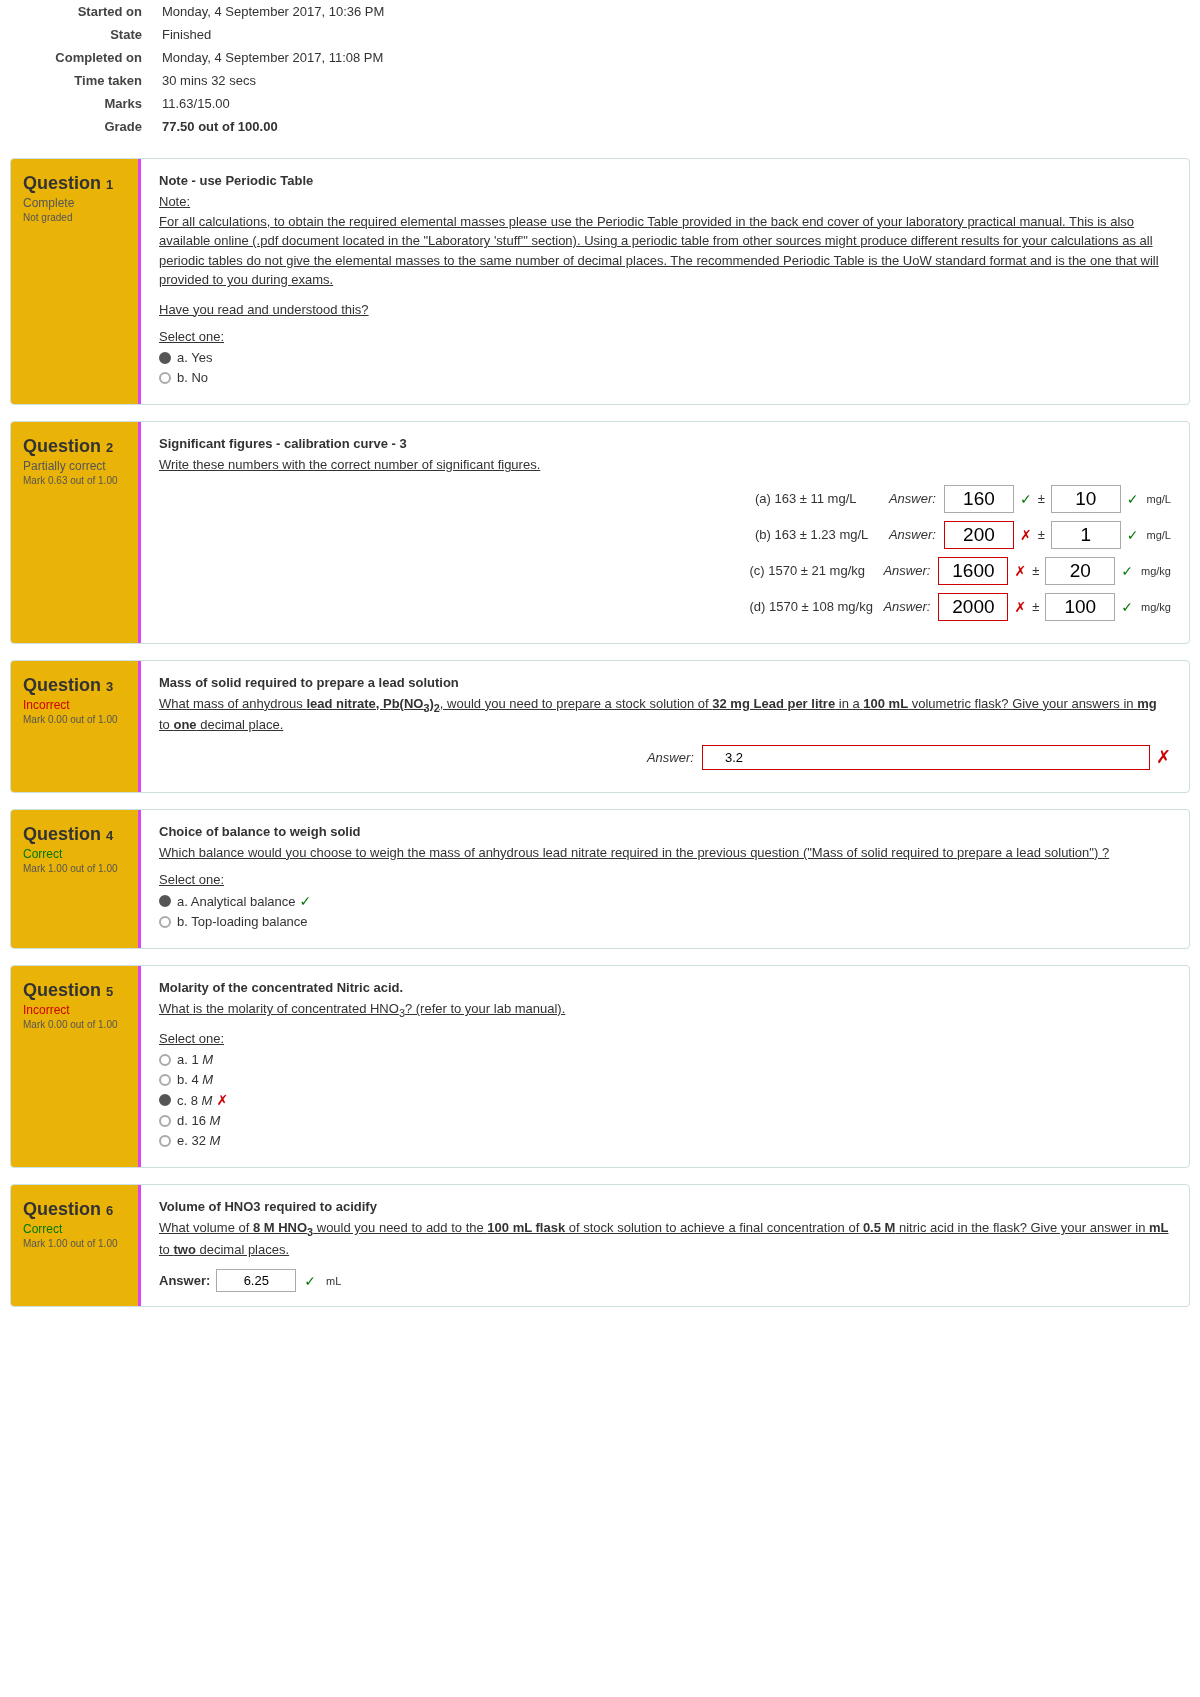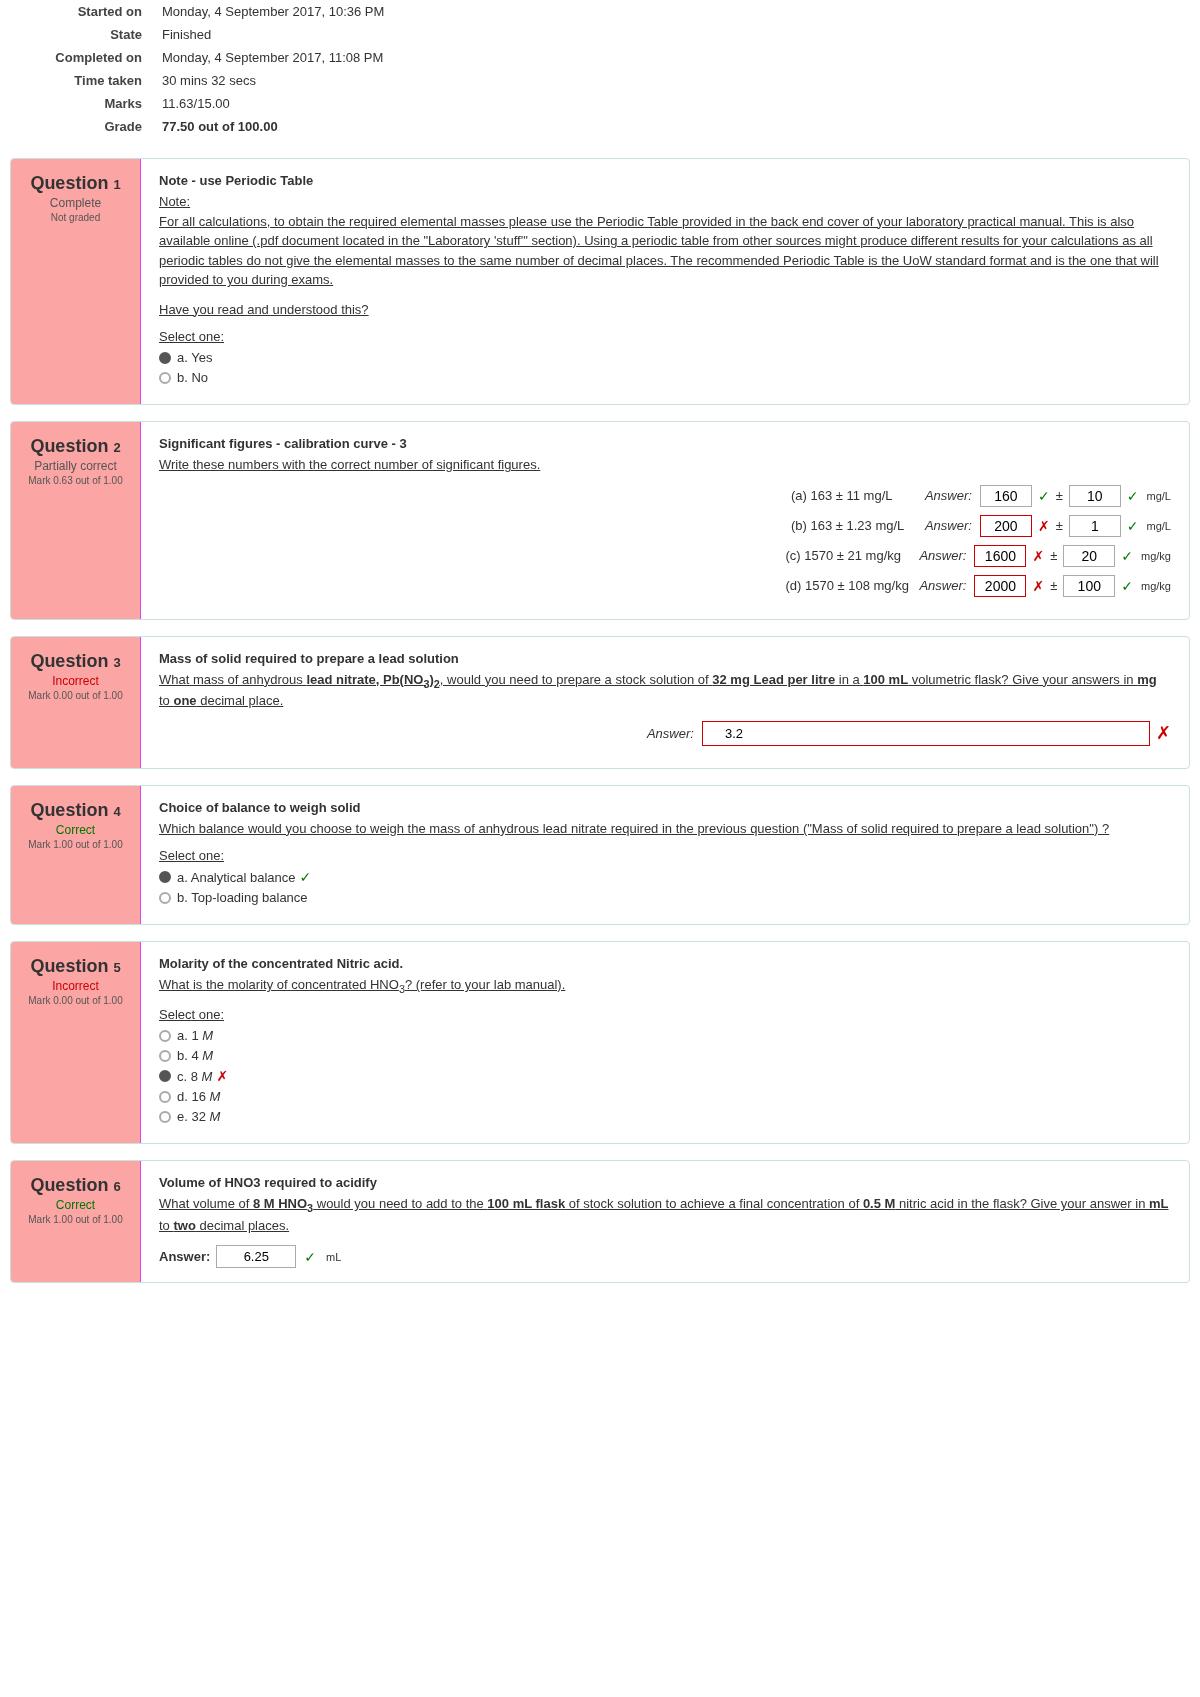--- a/index.html
+++ b/index.html
@@ -38,24 +38,23 @@
     .question-block {
       display: flex;
       border: 1px solid #cce0e0;
       border-radius: 4px;
       margin: 0 10px 16px 10px;
       overflow: hidden;
     }
     .question-sidebar {
       width: 130px;
       min-width: 130px;
-      background: #fca5a5;
+      background: #eab308;
       padding: 14px 12px;
-      border-right: 1px solid #d946ef;
-      text-align: center;
+      border-right: 3px solid #d946ef;
     }
     .question-number {
       font-size: 18px;
       font-weight: bold;
     }
     .question-number span {
       font-size: 13px;
     }
     .question-status {
       font-size: 12px;
@@ -108,22 +107,22 @@
       justify-content: flex-end;
     }
     .answer-label {
       font-style: italic;
       margin-right: 4px;
       font-size: 13px;
     }
     .answer-input {
       border: 1px solid #aaa;
       padding: 2px 6px;
-      font-size: 14px;
-      width: 52px;
+      font-size: 19px;
+      width: 70px;
       text-align: center;
     }
     .answer-input.correct-border {
       border-color: #aaa;
     }
     .answer-input.incorrect-border {
       border-color: #cc0000;
     }
     .check-icon {
       color: #007700;

